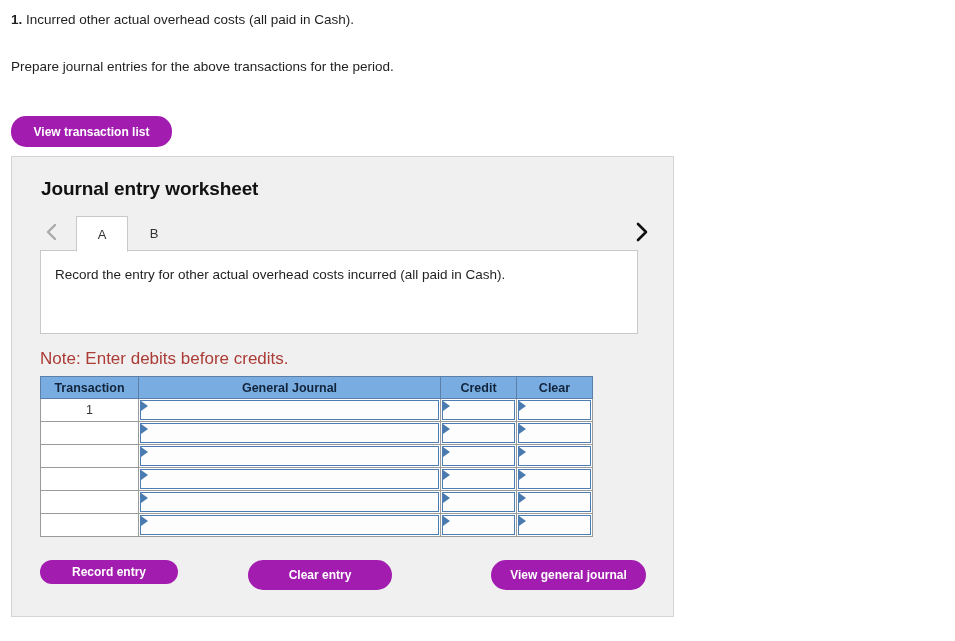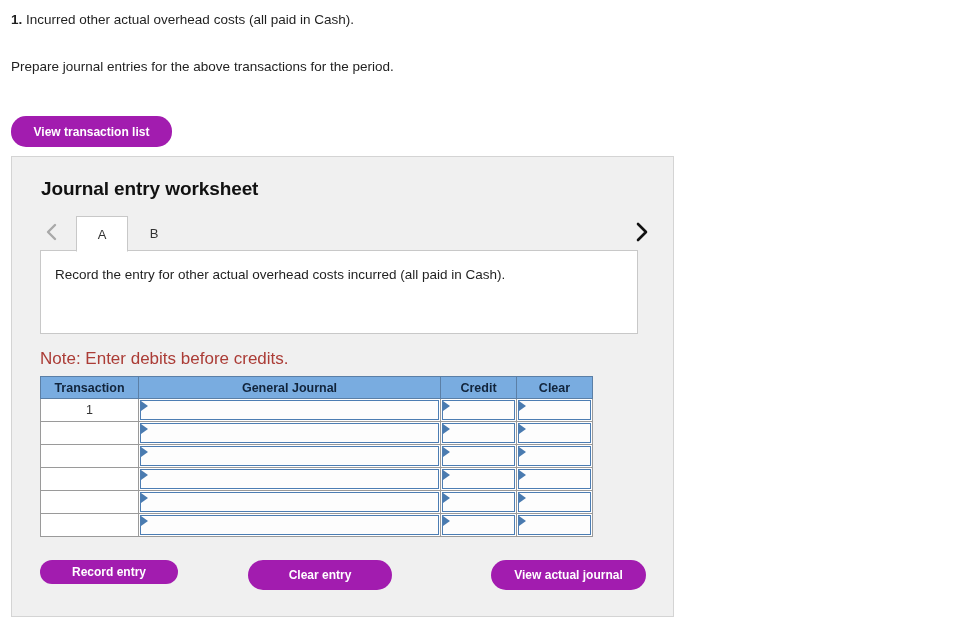--- a/index.html
+++ b/index.html
@@ -412,14 +412,14 @@
           <td class="cell-input">
             <div class="field"></div>
             <span class="marker"></span>
           </td>
         </tr>
       </tbody>
   </table>
 
   <button id="record-entry" class="btn-blue">Record entry</button>
   <button id="clear-entry" class="btn-blue">Clear entry</button>
-  <button id="view-general-journal" class="btn-blue">View actual journal</button>
+  <button id="view-general-journal" class="btn-blue">View general journal</button>
 </div>
 
 </body></html>

